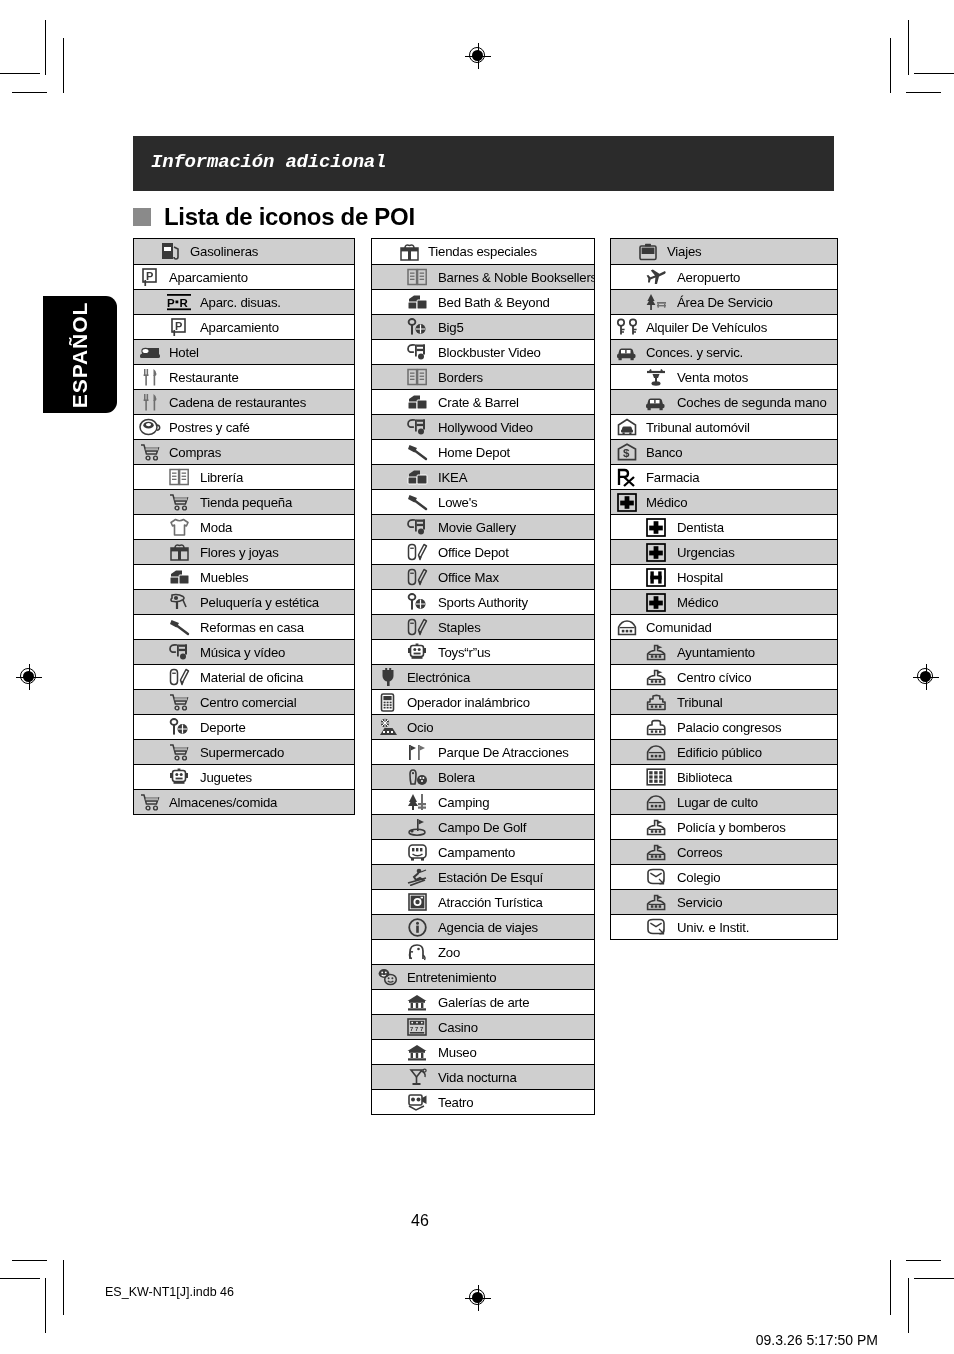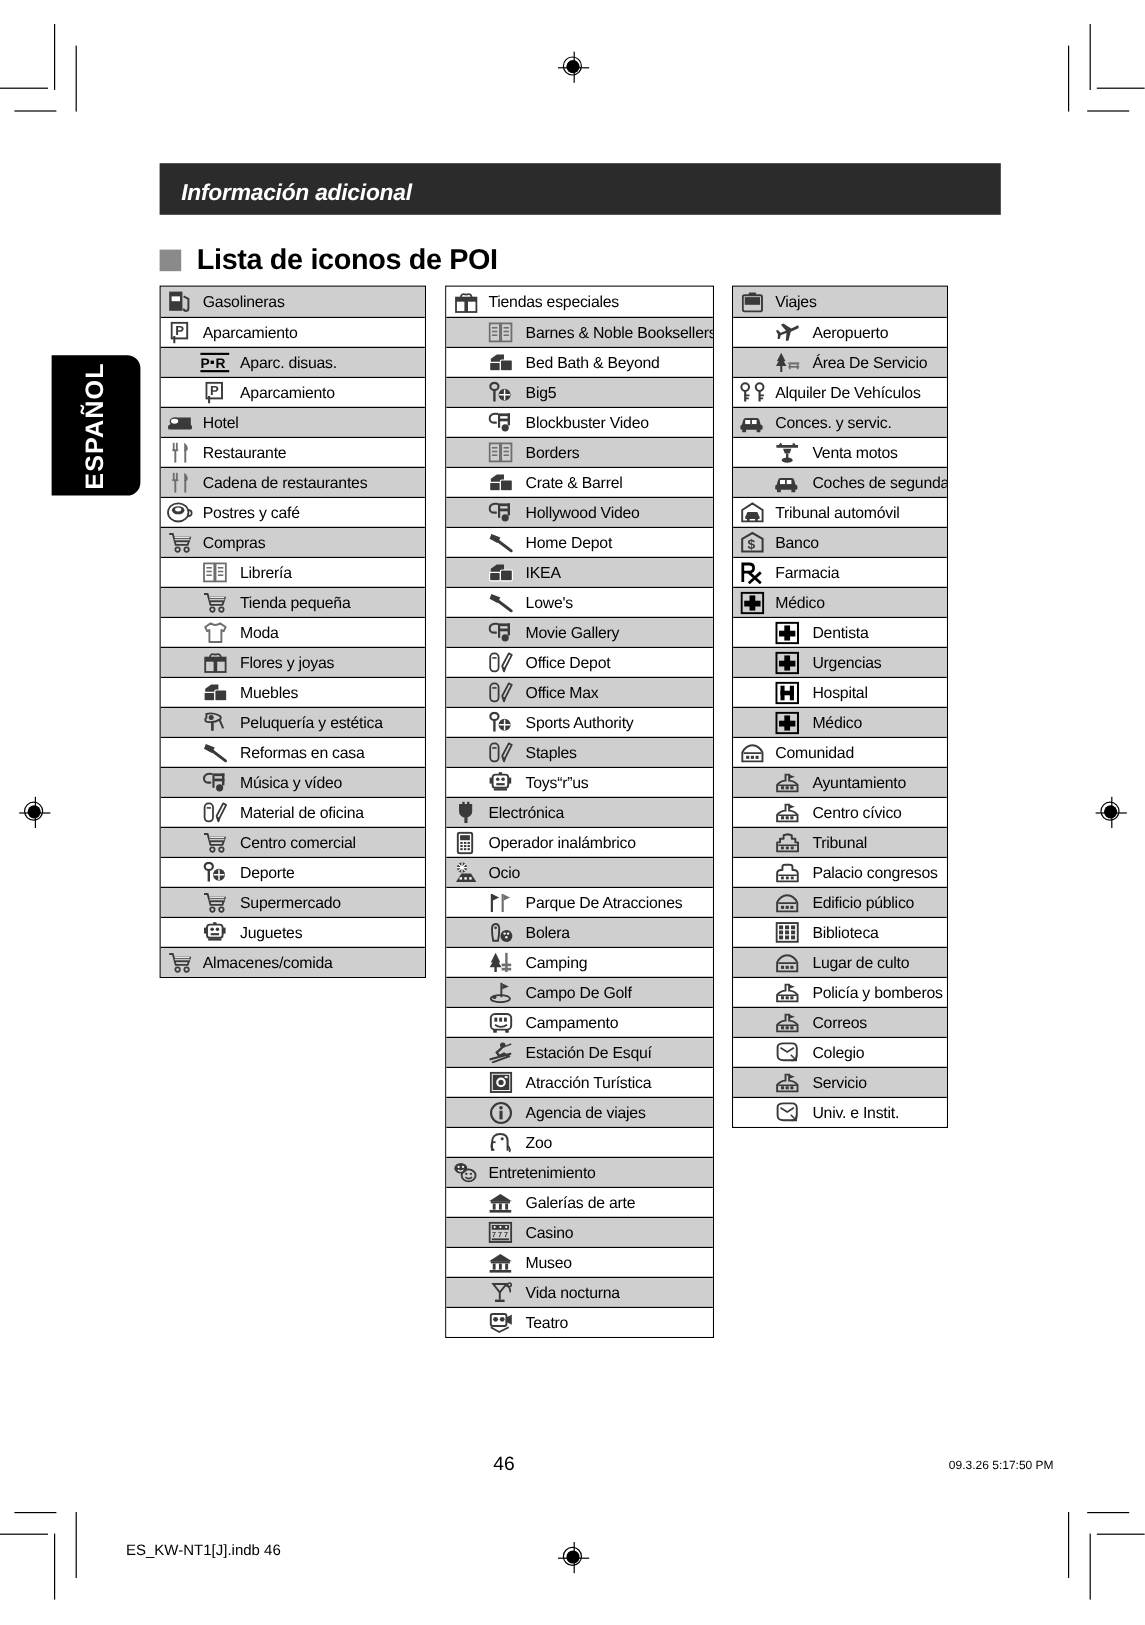--- a/index.html
+++ b/index.html
@@ -37,60 +37,61 @@
     background:#000;border-radius:0 11px 11px 0;
     display:flex;align-items:center;justify-content:center;
   }
   #lang-tab span{
     color:#fff;font-size:21px;font-weight:bold;letter-spacing:.9px;
     transform:rotate(-90deg);white-space:nowrap;
   }
 
   
   #section-banner{
-    position:absolute;left:133px;top:136px;width:701px;height:43px;
+    position:absolute;left:133px;top:136px;width:701px;height:55px;
     background:#2b2b2b;
+    font-family:Liberation Mono, monospace;
   }
   #section-banner span{
     position:absolute;left:18px;top:15px;
     color:#fff;font-size:19px;font-weight:bold;font-style:italic;
     letter-spacing:-.2px;
   }
 
   
   #page-heading{
     position:absolute;left:133px;top:203px;
     display:flex;align-items:center;gap:13px;
   }
   #heading-square{width:18px;height:18px;background:#8a8a8a;}
   #heading-text{font-size:24px;font-weight:bold;color:#000;letter-spacing:-.3px;}
 
   
   .col{position:absolute;top:238px;box-sizing:border-box;}
   #col-0{left:133px;width:222px;}
   #col-1{left:371px;width:224px;}
-  #col-2{left:610px;width:180px;}
+  #col-2{left:610px;width:228px;}
 
   .tbl{
     border:1.6px solid #000;
     box-sizing:border-box;
     margin-bottom:0;
   }
   .row{
     height:25px;
     display:flex;align-items:center;
     box-sizing:border-box;
     border-top:1px solid #000;
     background:#fff;
     overflow:hidden;
   }
   .row:first-child{border-top:none;}
   .row.shade{background:#cfcfcf;}
   .row.grp{border-top:1.6px solid #000;}
-  .row:first-child.grp{border-top:none;}
+  .row:first-child.grp{border-top:none;padding-left:21px;}
 
   .ic{
     width:26px;min-width:26px;height:22px;
     display:flex;align-items:center;justify-content:center;
     margin-left:3px;
   }
   .row.sub .ic{margin-left:32px;}
   .lbl{
     font-size:13.2px;color:#000;white-space:nowrap;
     margin-left:6px;letter-spacing:-.2px;
@@ -100,21 +101,21 @@
   svg{display:block;}
 
   
   #page-number{
     position:absolute;left:0;top:1212px;width:840px;
     text-align:center;font-size:16px;color:#000;
   }
 
   
   #footer-left{position:absolute;left:86px;top:1285px;font-size:12.5px;color:#000;margin-left:19px;}
-  #footer-right{position:absolute;right:76px;top:1216px;font-size:10px;color:#000;}
+  #footer-right{position:absolute;right:76px;top:1332px;font-size:14px;color:#000;}
 </style>
 </head>
 <body>
 
 <div class="cm v" style="left:45px;top:20px;height:55px;"></div>
 <div class="cm h" style="left:0px;top:73px;width:40px;"></div>
 <div class="cm v" style="left:63px;top:38px;height:55px;"></div>
 <div class="cm h" style="left:12px;top:92px;width:35px;"></div>
 
 <div class="cm v" style="left:908px;top:20px;height:55px;"></div>

